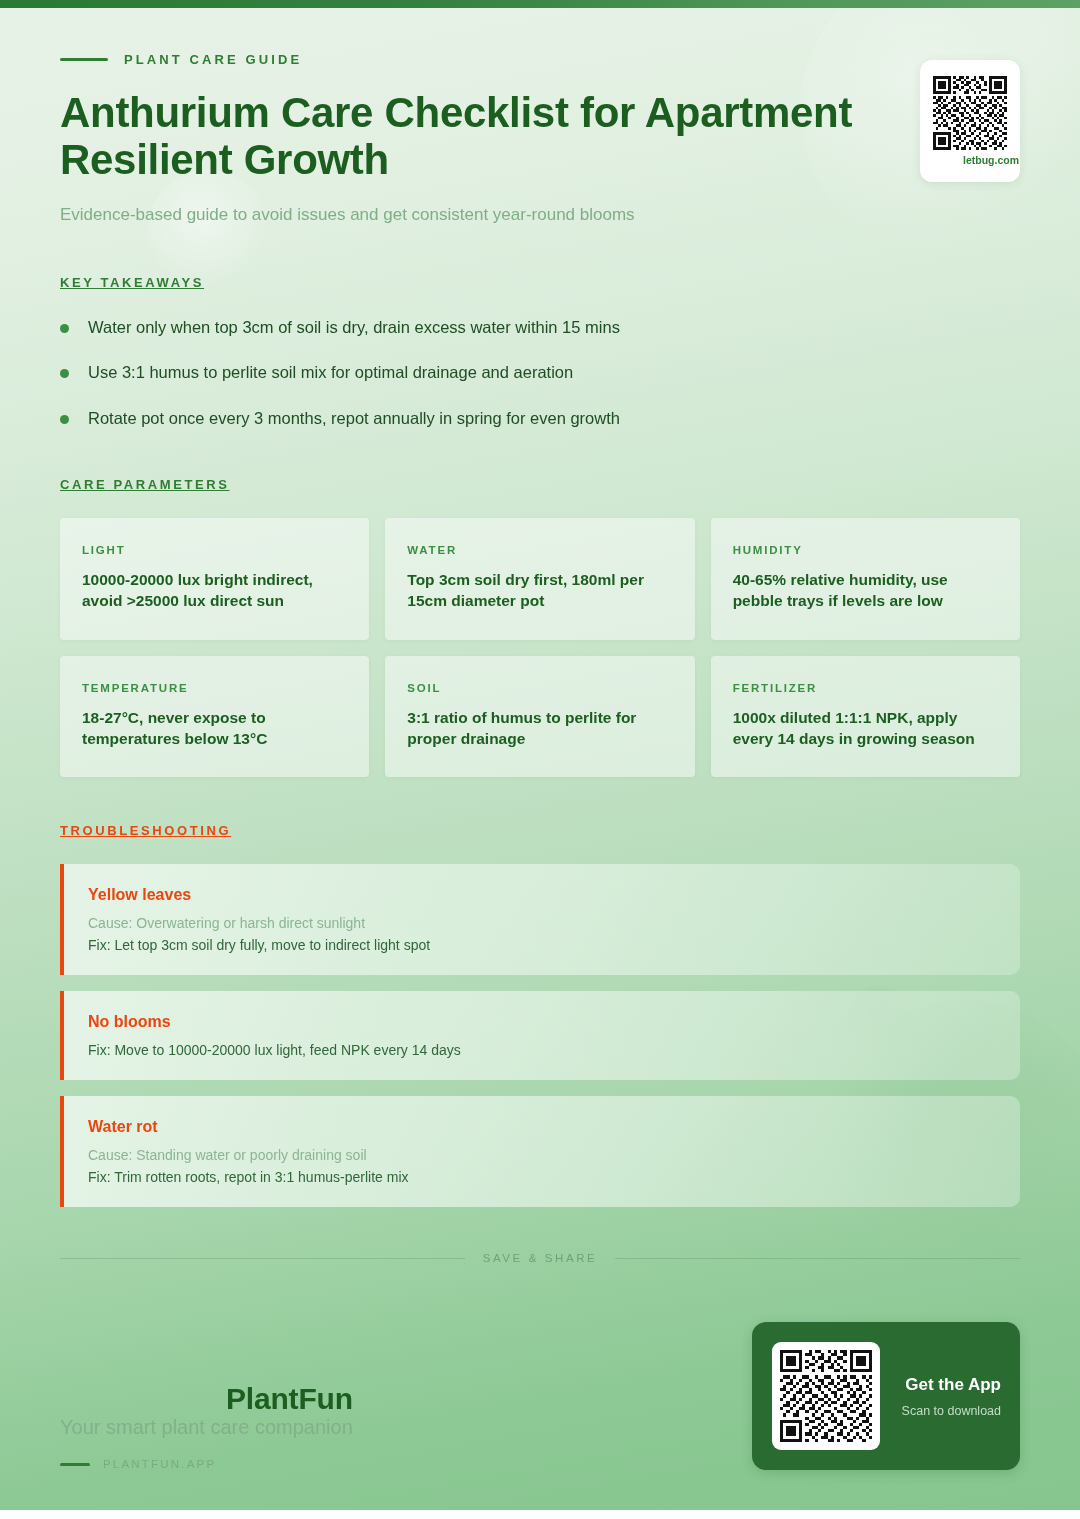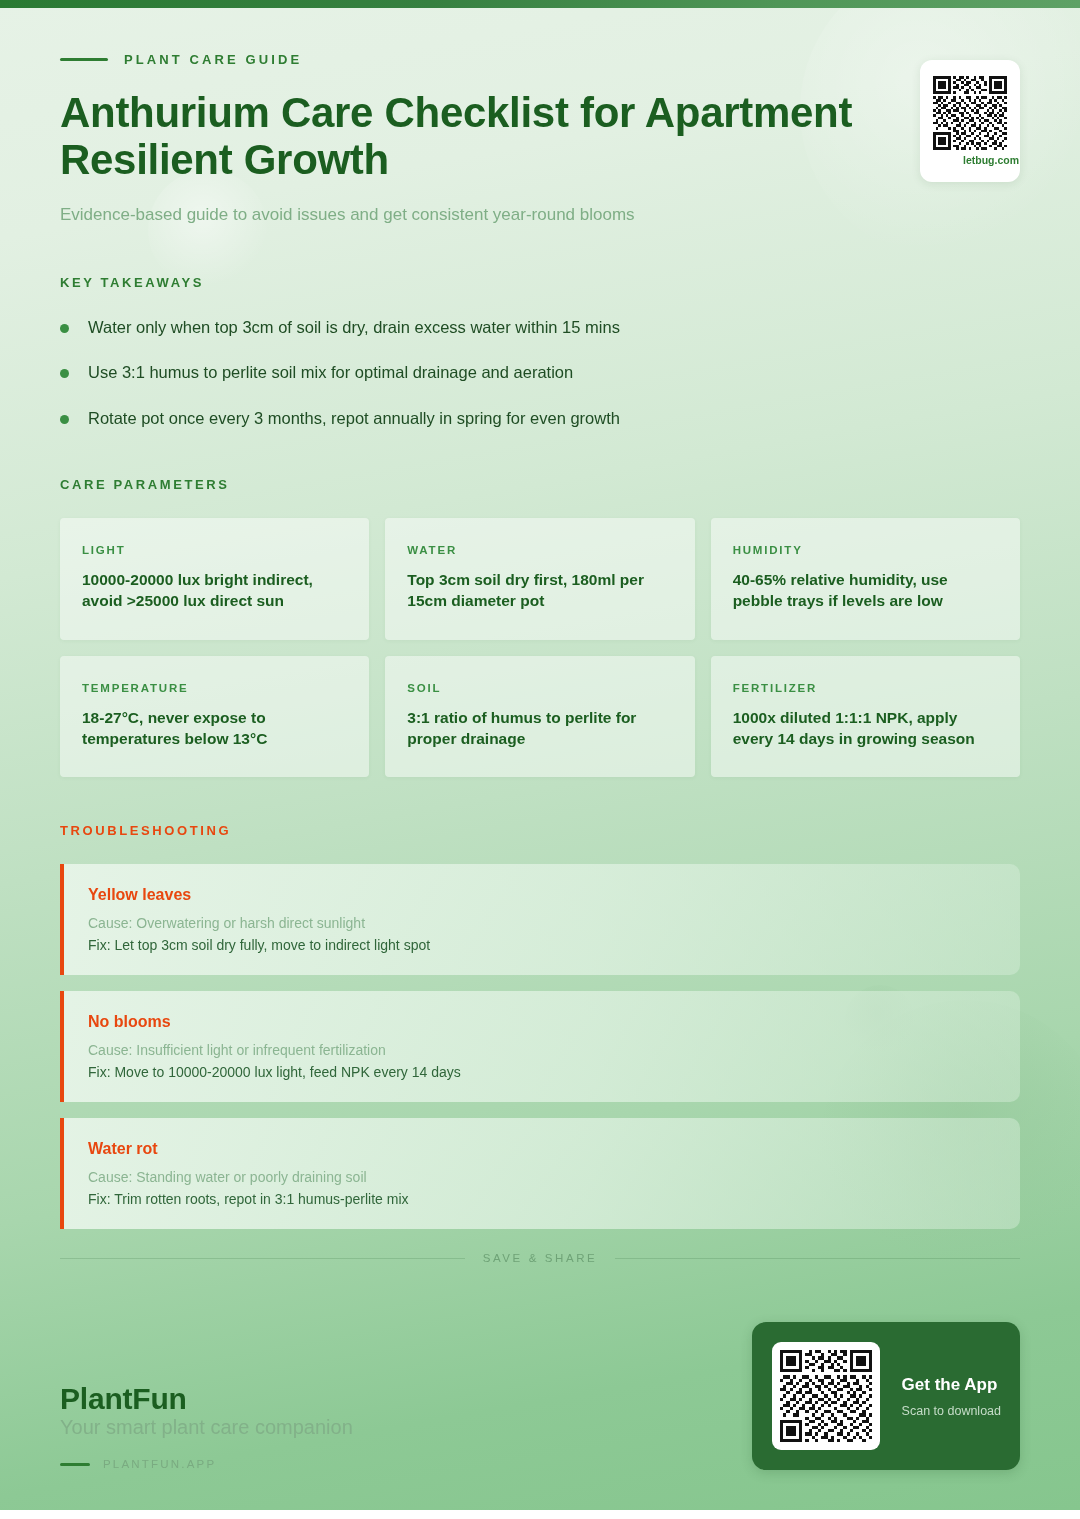--- a/index.html
+++ b/index.html
@@ -57,20 +57,21 @@
     box-shadow:0 2px 10px rgba(25,80,30,.10);
     display:flex; flex-direction:column; align-items:center; justify-content:center; gap:4px;
   }
   .qr-top .qr-img { width:74px; height:74px; }
   .qr-top .qr-label { font-size:10.5px; font-weight:700; color:#2e7d32;margin-left:42px; }
 
   
   .sec-title {
     font-size:13px; font-weight:700; letter-spacing:2.6px; color:#2e7d32;
     margin-bottom:26px;
+    text-decoration:underline;
   }
   .sec-title.alert { color:#e8470f; }
 
   
   .takeaways { margin-top:50px; }
   .tk-item { display:flex; align-items:flex-start; gap:19px; margin-bottom:23px; }
   .tk-item:last-child { margin-bottom:0; }
   .tk-dot { width:9px; height:9px; border-radius:50%; background:#3a8f43; margin-top:8px; flex:none; }
   .tk-text { font-size:16.5px; color:#1f4d24; line-height:1.35; }
 
@@ -100,21 +101,21 @@
     padding:22px 24px 22px 24px;
     margin-bottom:16px;
     width:960px;
   }
   .tr-card:last-child { margin-bottom:0; }
   .tr-title { font-size:16px; font-weight:700; color:#e8470f; margin-bottom:11px; }
   .tr-cause { font-size:14px; color:#8bb592; margin-bottom:6px; }
   .tr-fix { font-size:14px; color:#30663a; }
 
   
-  .footer { position:absolute; left:60px; right:60px; bottom:40px; z-index:4; }
+  .footer { position:absolute; left:60px; right:60px; bottom:40px; z-index:4;text-align:right; }
   .divider { display:flex; align-items:center; gap:18px; margin-bottom:58px; }
   .divider .line { flex:1; height:1px; background:rgba(60,120,70,.22); }
   .divider .dtxt { font-size:11.5px; letter-spacing:2.6px; color:#6fa377; font-weight:500; }
 
   .foot-row { display:flex; align-items:flex-end; justify-content:space-between; }
   .brand-name { font-size:30px; font-weight:700; color:#1b5e20; letter-spacing:-0.2px; }
   .brand-tag { font-size:20px; color:#82b189; }
   .brand-url { display:flex; align-items:center; gap:13px; margin-top:19px; }
   .brand-url .rule { width:30px; height:3px; background:#2e7d32; border-radius:2px; }
   .brand-url .txt { font-size:11.5px; letter-spacing:2.2px; color:#7aab81; font-weight:500; }
@@ -442,21 +443,20 @@
     <div class="trouble">
       <div class="sec-title alert">TROUBLESHOOTING</div>
 
       <div class="tr-card">
         <div class="tr-title">Yellow leaves</div>
         <div class="tr-cause">Cause: Overwatering or harsh direct sunlight</div>
         <div class="tr-fix">Fix: Let top 3cm soil dry fully, move to indirect light spot</div>
       </div>
       <div class="tr-card">
         <div class="tr-title">No blooms</div>
-        <div class="tr-cause">Cause: Insufficient light or infrequent fertilization</div>
         <div class="tr-fix">Fix: Move to 10000-20000 lux light, feed NPK every 14 days</div>
       </div>
       <div class="tr-card">
         <div class="tr-title">Water rot</div>
         <div class="tr-cause">Cause: Standing water or poorly draining soil</div>
         <div class="tr-fix">Fix: Trim rotten roots, repot in 3:1 humus-perlite mix</div>
       </div>
     </div>
 
   </div>

